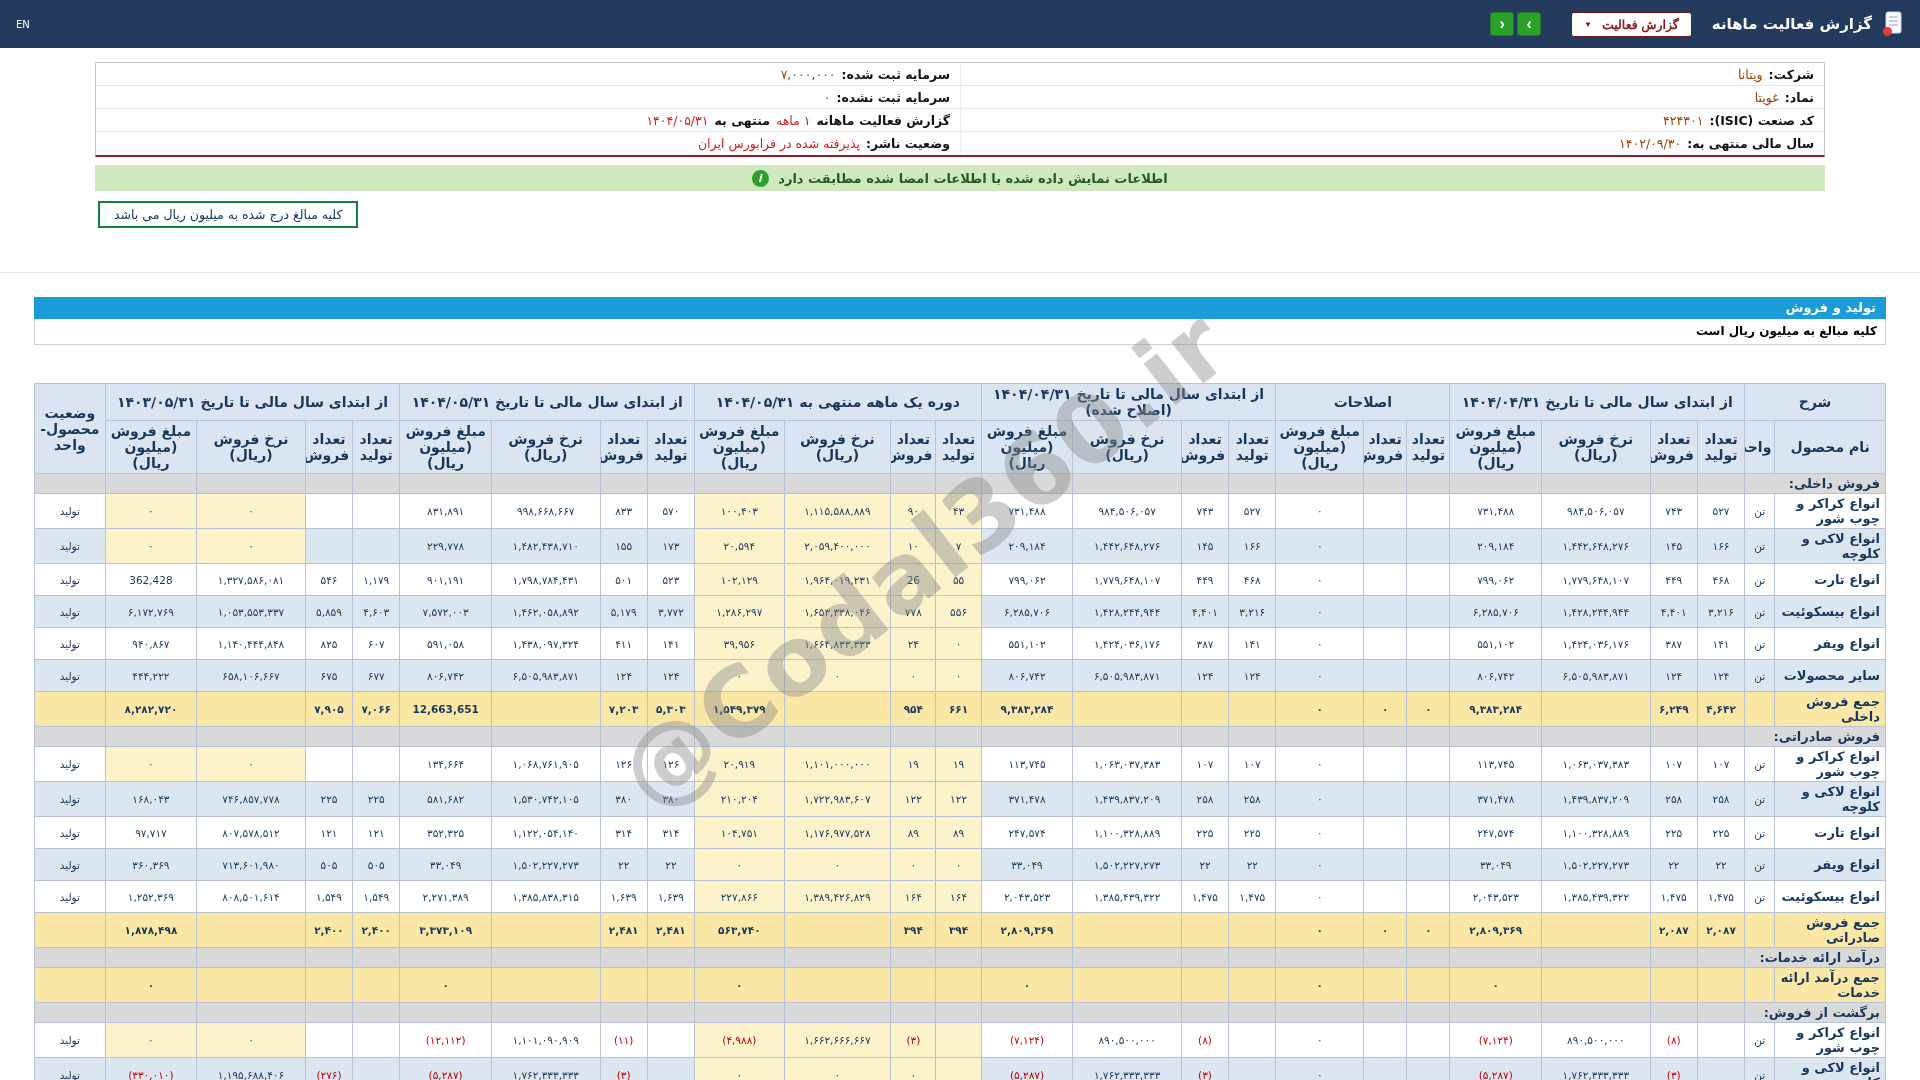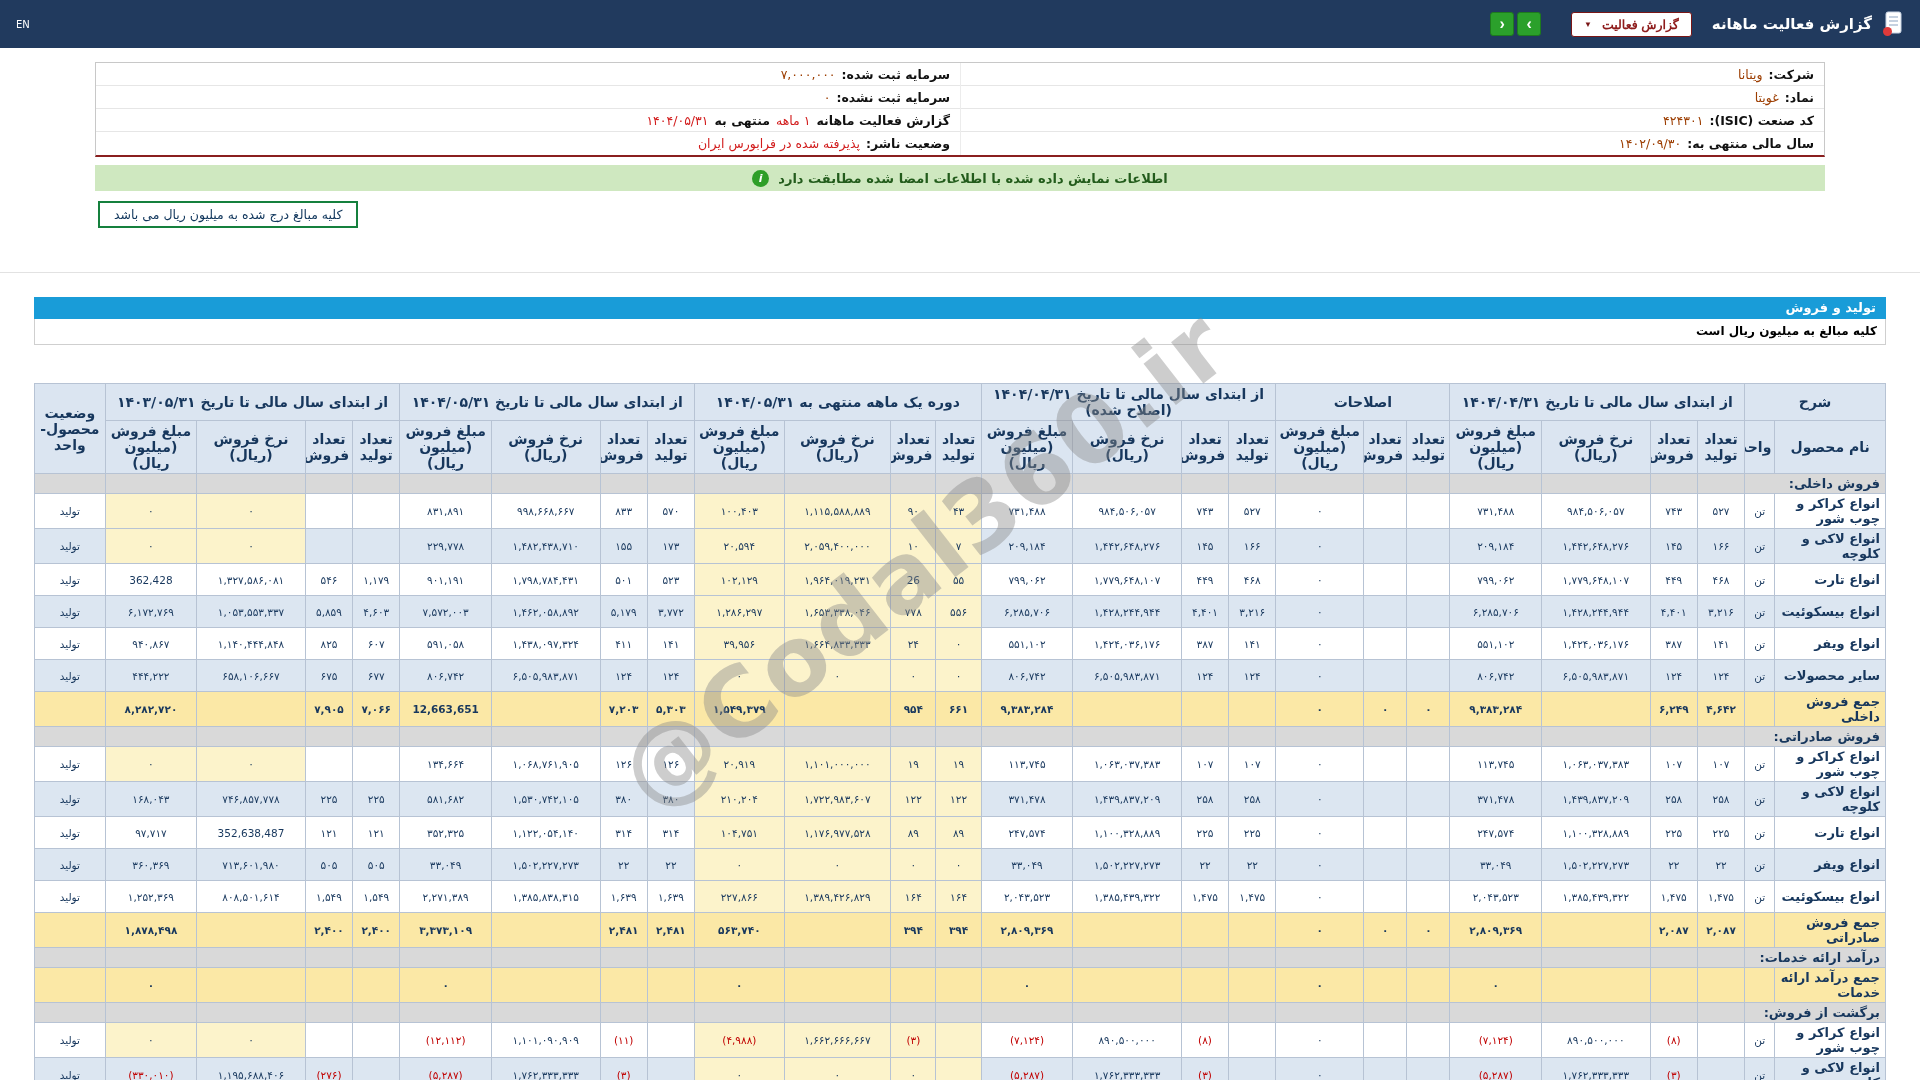--- a/index.html
+++ b/index.html
@@ -538,21 +538,21 @@
           <td class="m">۸۹</td>
           <td class="m">۸۹</td>
           <td class="m">۱,۱۷۶,۹۷۷,۵۲۸</td>
           <td class="m">۱۰۴,۷۵۱</td>
           <td>۳۱۴</td>
           <td>۳۱۴</td>
           <td>۱,۱۲۲,۰۵۴,۱۴۰</td>
           <td>۳۵۲,۳۲۵</td>
           <td>۱۲۱</td>
           <td>۱۲۱</td>
-          <td>352,638,487</td>
+          <td>۸۰۷,۵۷۸,۵۱۲</td>
           <td>۹۷,۷۱۷</td>
           <td class="status">تولید</td>
         </tr>
         <tr class="odd">
           <td class="name">انواع ویفر</td>
           <td class="unit">تن</td>
           <td>۲۲</td>
           <td>۲۲</td>
           <td>۱,۵۰۲,۲۲۷,۲۷۳</td>
           <td>۳۳,۰۴۹</td>

